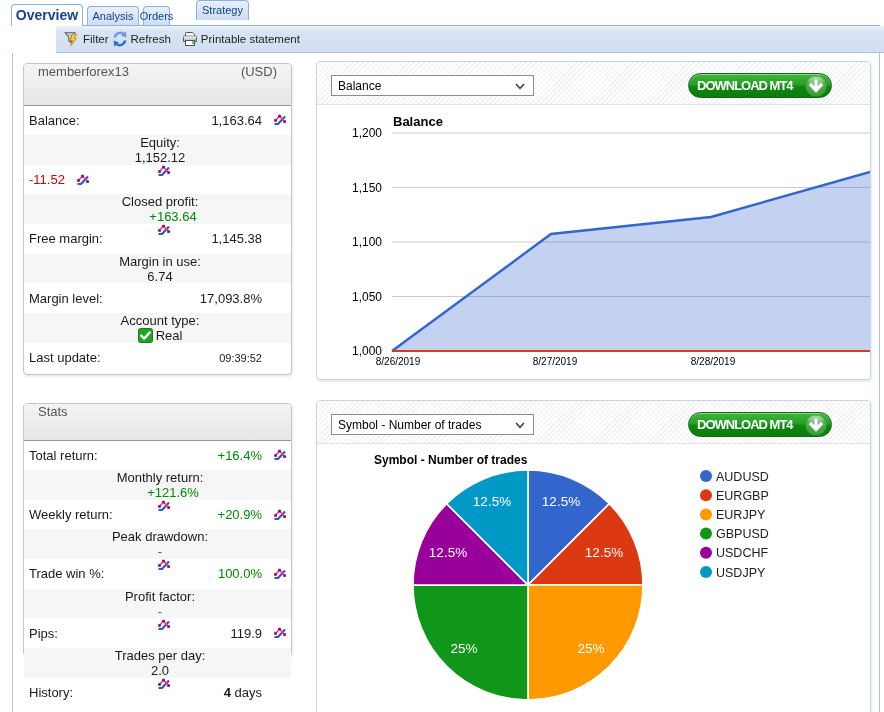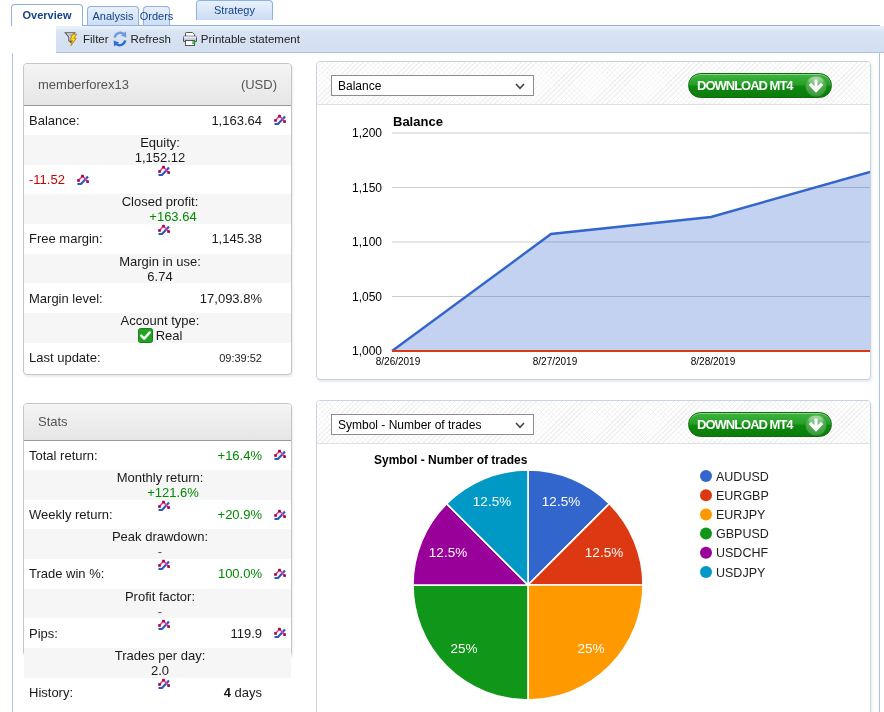--- a/index.html
+++ b/index.html
@@ -4,40 +4,40 @@
 <style>
 * { margin:0; padding:0; box-sizing:border-box; }
 html,body { width:884px; height:712px; background:#fff; overflow:hidden;
   font-family:"Liberation Sans", sans-serif; }
 #page { position:relative; width:884px; height:712px; }
 
 
 .tab { position:absolute; border:1px solid #8db2e3; border-bottom:none;
   border-radius:4px 4px 0 0; color:#15428b; font-size:11px; padding-bottom:2px;
   display:flex; align-items:center; justify-content:center; }
-.tab.active { background:#fff; font-weight:bold; font-size:11px; z-index:3; }
+.tab.active { background:#fff; font-weight:bold; font-size:14px; z-index:3; }
 .tab.inactive { background:linear-gradient(#e8f0fc, #cbdcf3); }
 #tabline { position:absolute; left:12px; top:25px; width:868px; height:1px; background:#8db2e3; }
 
 
 #toolbar { position:absolute; left:12px; top:26px; width:868px; height:27px; will-change:transform;
   background:linear-gradient(#ecf2fa 0%, #d8e4f3 22%, #d2dff0 100%);
   border-bottom:1px solid #abc3e1; display:flex; align-items:center; color:#222; font-size:11.5px;margin-left:44px; }
 #toolbar .ticon { width:16px; height:16px; margin-right:3px; }
 
 
 #frameL { position:absolute; left:12px; top:53px; width:1px; height:659px; background:#a9c6e8; }
 #frameR { position:absolute; left:879px; top:53px; width:1px; height:659px; background:#a9c6e8; }
 
 
 .lpanel { position:absolute; left:23px; width:269px; background:#fff;
   border:1px solid #c5c5c5; border-radius:4px; box-shadow:1px 2px 2px rgba(0,0,0,0.08); }
 .lhead { background:linear-gradient(#f4f4f4, #e6e6e6); border-bottom:1px solid #999;
   border-radius:3px 3px 0 0; color:#555; font-size:13px;
-  display:flex; align-items:center; padding:0 14px; justify-content:space-between; }
+  display:flex; padding:0 14px; justify-content:space-between; }
 .lrow { height:29.67px; display:flex; align-items:center; padding-left:5px; font-size:13px; color:#1a1a1a; }
 .lrow.alt { background:#f6f6f6;flex-direction:column; }
 .lrow .lab { flex:1; }
 .lrow .val { text-align:right; }
 .lrow .ico { width:29px; display:flex; justify-content:flex-end; padding-right:4px; align-items:center; }
 .pos { color:#008a00;margin-left:26px; }
 .neg { color:#cc0000; }
 
 
 .rpanel { position:absolute; left:316px; width:555px; background:#fff;
@@ -55,21 +55,21 @@
   color:#fff; font-weight:bold; font-size:13px; letter-spacing:-1px; display:flex; align-items:center; }
 .dlbtn .txt { margin-left:8px; white-space:nowrap; will-change:transform; }
 </style>
 </head>
 <body>
 <div id="page">
 
   <div class="tab active" style="left:11px; top:4px; width:72px; height:22px;">Overview</div>
   <div class="tab inactive" style="left:87px; top:6px; width:52px; height:20px;">Analysis</div>
   <div class="tab inactive" style="left:143px; top:6px; width:27px; height:20px;">Orders</div>
-  <div class="tab inactive" style="left:196px; top:0; width:77px; height:20px;">Strategy</div>
+  <div class="tab inactive" style="left:196px; top:0; width:53px; height:20px;">Strategy</div>
   <div id="tabline"></div>
 
   <div id="toolbar">
     <span style="width:8px"></span>
     <svg class="ticon" viewBox="0 0 16 16">
         <path d="M1.3 1.8 h9.4 l-3.5 4.1 v5.8 l-2.4 -2 v-3.8 z" fill="#f2f2f6" stroke="#555" stroke-width="1.1"></path>
         <path d="M3 2.4 l3.4 3.4 v1.8 l1 0.8 v-2.6 l3 -3.4 z" fill="#b9b9c4"></path>
         <path d="M8.3 3.2 L12.8 3.2 L10.1 7.4 L12.2 7.4 L6.9 14.8 L8.4 9.4 L6.3 9.4 Z" fill="#ffd42a" stroke="#b8860b" stroke-width="0.9"></path>
       </svg>
     <span>Filter</span>

